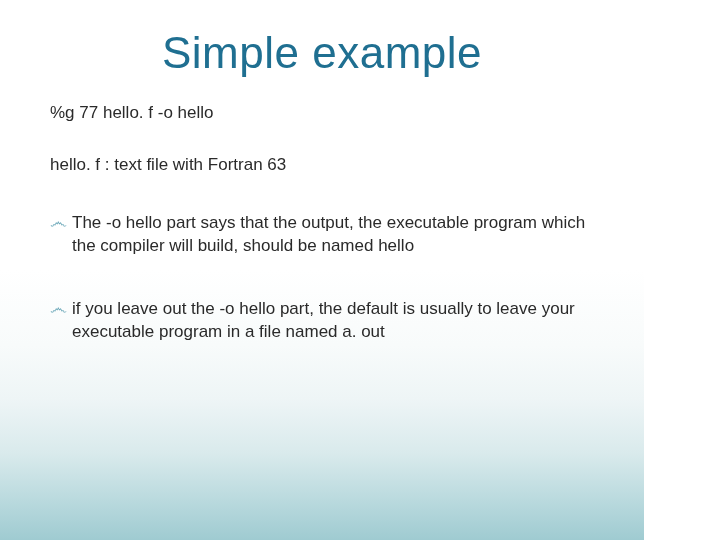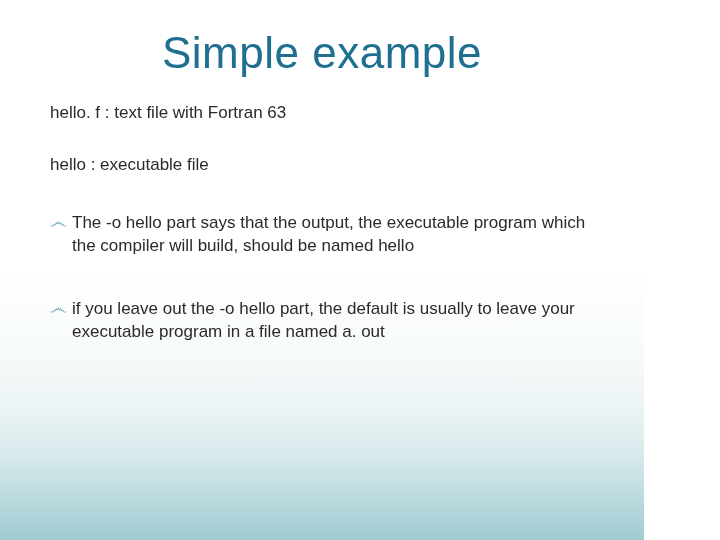--- a/index.html
+++ b/index.html
@@ -61,24 +61,24 @@
     flex: 1 1 auto;
   }
 </style>
 </head>
 <body>
 
 <div class="slide">
 
   <h1 class="title">Simple example</h1>
 
+  <div class="line">%g 77 hello. f -o hello</div>
 
   <div class="line">hello. f :  text file with Fortran 63</div>
 
-  <div class="line">hello : executable file</div>
 
   <div class="bullets">
 
     <div class="bullet">
       <span class="bullet-icon">෴</span>
       <span class="bullet-text">The -o hello part says that the output, the executable program which the compiler will build, should be named hello</span>
     </div>
 
     <div class="bullet">
       <span class="bullet-icon">෴</span>

